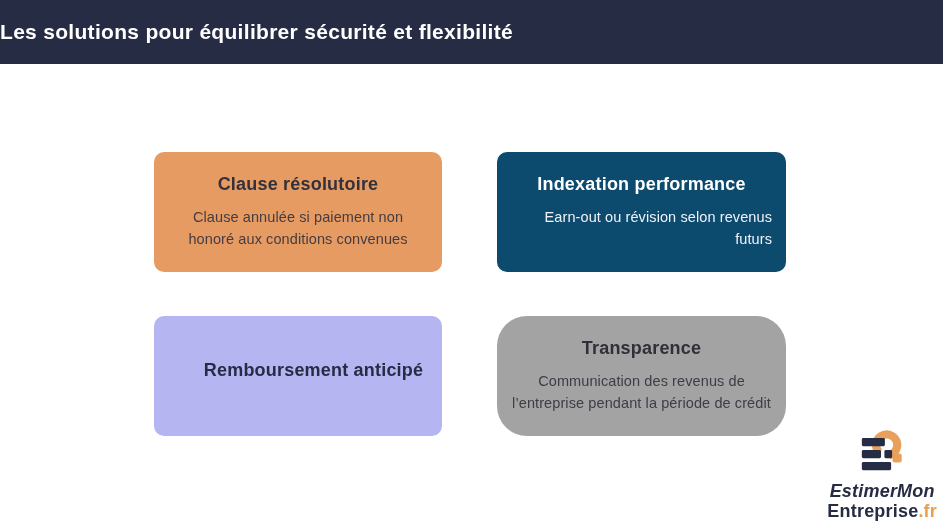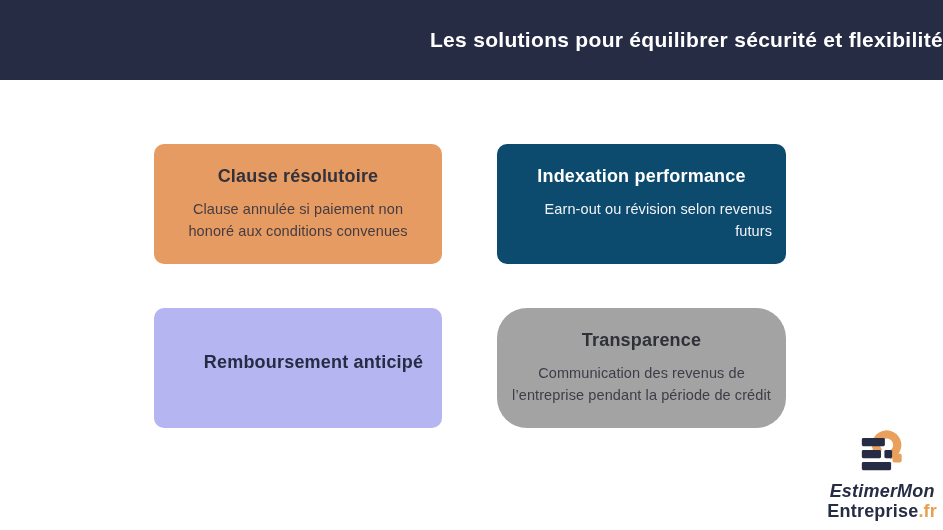--- a/index.html
+++ b/index.html
@@ -12,37 +12,37 @@
   .stage {
     position: relative;
     width: 943px;
     height: 530px;
     background: #ffffff;
   }
   .header {
     position: absolute;
     left: 0; top: 0;
     width: 100%;
-    height: 80px;
+    height: 64px;
     background: #272C45;
     display: flex;
     align-items: center;
-    justify-content: flex-end;
+    justify-content: flex-start;
   }
   .header-title {
     color: #ffffff;
     font-size: 21px;
     font-weight: 700;
     letter-spacing: 0.3px;
     text-align: center;
   }
   .cards-grid {
     position: absolute;
     left: 154px;
-    top: 144px;
+    top: 152px;
     display: grid;
     grid-template-columns: 288px 289px;
     column-gap: 55px;
     row-gap: 44px;
     grid-auto-rows: 120px;
   }
   .card {
     border-radius: 10px;
     display: flex;
     flex-direction: column;

